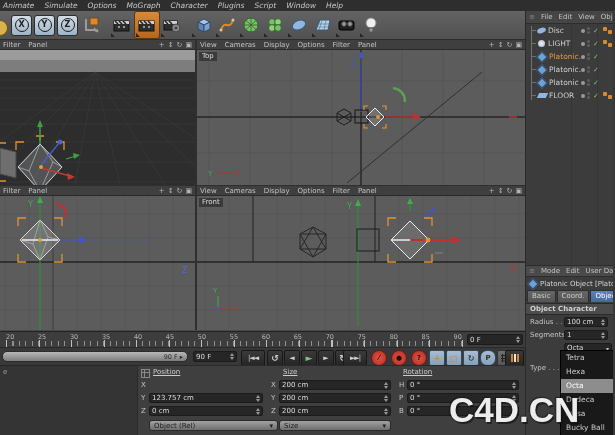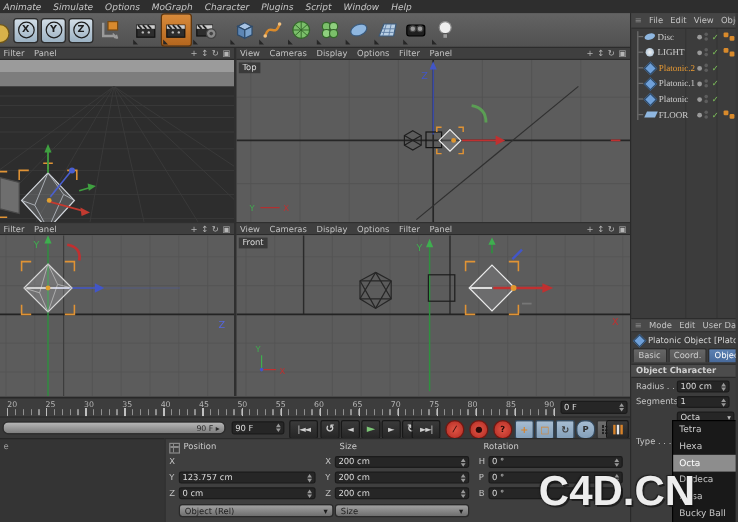--- a/index.html
+++ b/index.html
@@ -26,21 +26,21 @@
   .vpmenu{height:10px;background:#3f3f3f;border-bottom:1px solid #2a2a2a;display:flex;gap:8px;
           align-items:center;padding:0 3px;font-size:7px;color:#c2c2c2;box-sizing:border-box;}
   .vpmenu .spacer{flex:1;}
   .vpicons{display:flex;gap:3px;font-size:7px;color:#b5b5b5;}
   .vplabel{background:#3a3a3a;color:#ddd;font-size:7px;padding:0 3px;line-height:9px;}
   .vpcontent{background:#5c5c5c;}
   
   .rp-menu{background:#454545;display:flex;gap:6px;align-items:center;font-size:7px;color:#c4c4c4;
            padding-left:3px;box-sizing:border-box;border-bottom:1px solid #2d2d2d;}
   .om-row{height:13px;display:flex;align-items:center;font-size:7.5px;color:#cfcfcf;position:relative;}
-  .om-row .nm{flex:1;overflow:hidden;white-space:nowrap;font-family:Liberation Serif, serif;}
+  .om-row .nm{flex:1;overflow:hidden;white-space:nowrap;}
   .om-row.sel .nm{color:#e89a33;}
   .dot{width:4px;height:4px;border-radius:50%;background:#9a9a9a;}
   .vdots{display:flex;flex-direction:column;gap:1px;margin:0 2px;}
   .vdots i{width:3px;height:3px;border-radius:50%;background:#5d5d5d;}
   .chk{color:#7ec25a;font-size:7px;width:8px;text-align:center;}
   .tags{width:13px;display:flex;gap:1px;margin-left:3px;}
   .tag{width:4px;height:4px;background:#d98a2b;border-radius:1px;}
   .ico-diamond{width:6px;height:6px;background:#6fa0d8;transform:rotate(45deg);margin:0 3px 0 1px;border:1px solid #2d4a6a;}
   .ico-ellipse{width:9px;height:5px;background:#8fb7e0;border-radius:50%;transform:rotate(-18deg);margin:0 2px 0 0;}
   .ico-light{width:7px;height:7px;background:radial-gradient(#f2f2f2,#9db8d0);border-radius:50%;margin:0 3px 0 1px;}
@@ -70,21 +70,21 @@
   .pbtn{background:linear-gradient(#3a3a3a,#262626);border:1px solid #181818;border-radius:2px;color:#cfcfcf;
         display:flex;align-items:center;justify-content:center;font-size:7px;}
   .redbtn{width:14px;height:14px;border-radius:50%;background:radial-gradient(#e05545,#b22a22);
         border:1px solid #701812;color:#2a0a08;font-size:7px;font-weight:bold;
         display:flex;align-items:center;justify-content:center;}
   .togbtn{width:14px;height:14px;border-radius:2px;background:linear-gradient(#a7bdd2,#84a0ba);
         border:1px solid #33495e;display:flex;align-items:center;justify-content:center;font-size:8px;color:#333;}
   
   #coords{left:137px;top:365px;width:388px;height:70px;background:#3f3f3f;border-left:1px solid #2a2a2a;
           border-top:1px solid #2a2a2a;box-sizing:border-box;font-size:7px;}
-  .chead{position:absolute;top:2px;color:#cccccc;font-size:7px;}
+  .chead{position:absolute;top:2px;color:#cccccc;font-size:7px;text-decoration:underline;}
   .claber{position:absolute;color:#c4c4c4;font-size:7px;}
   .cobtn{position:absolute;height:11px;border-radius:3px;background:linear-gradient(#a2a2a2,#6e6e6e);
          border:1px solid #2a2a2a;color:#1c1c1c;font-size:7px;display:flex;align-items:center;
          padding:0 4px;box-sizing:border-box;}
   #watermark{left:449px;top:390px;width:166px;font-family:"Liberation Sans",sans-serif;font-weight:bold;
          font-size:35px;letter-spacing:0px;color:#ededed;
          text-shadow:0 0 2px #161616,1.5px 1.5px 0 rgba(20,20,20,.65),-1px -1px 0 rgba(20,20,20,.5);}
   svg text{font-family:"DejaVu Sans",sans-serif;}
 </style>
 </head>

